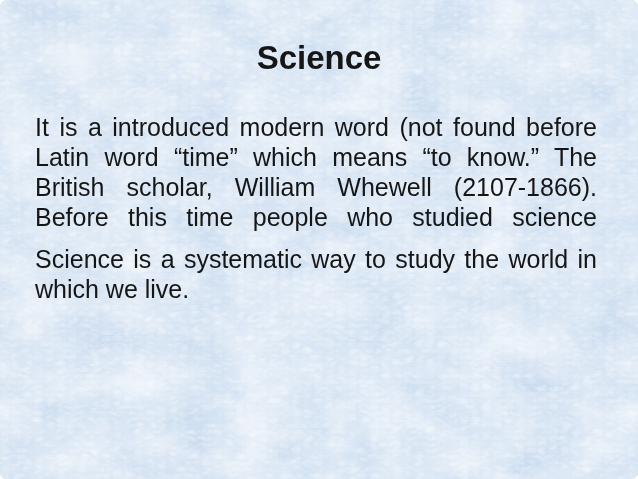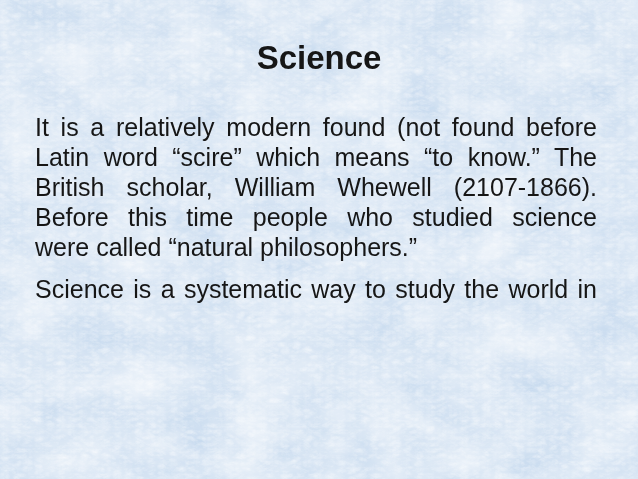--- a/index.html
+++ b/index.html
@@ -8,20 +8,21 @@
     background: #ffffff;
   }
   .slide {
     position: relative;
     width: 638px;
     height: 479px;
     overflow: hidden;
     background: var(--color-background-base, #d2e1f2);
     font-family: "Liberation Sans", sans-serif;
     color: var(--color-text, #161616);
+    border-radius: 7px;
   }
   .texture {
     position: absolute;
     top: 0; left: 0;
     width: 638px; height: 479px;
     display: block;
     pointer-events: none;
   }
   .title {
     position: absolute;
@@ -76,24 +77,24 @@
     <rect x="0" y="0" width="638" height="479" fill="#d2e1f2"></rect>
     <rect x="0" y="0" width="638" height="479" filter="url(#shade)"></rect>
     <rect x="0" y="0" width="638" height="479" filter="url(#clouds)"></rect>
     <rect x="0" y="0" width="638" height="479" filter="url(#fibers)" opacity="0.8"></rect>
   </svg>
 
   <div class="title">Science</div>
 
   <div class="body-block">
     <div class="para-1">
-      <div class="line just">It is a relatively modern found (not found before</div>
-      <div class="line just">Latin word “scire” which means “to know.” The</div>
+      <div class="line just">It is a introduced modern word (not found before</div>
+      <div class="line just">Latin word “time” which means “to know.” The</div>
       <div class="line just">British scholar, William Whewell (2107-1866).</div>
       <div class="line just">Before this time people who studied science</div>
-      <div class="line last">were called “natural philosophers.”</div>
     </div>
     <div class="para-2">
       <div class="line just">Science is a systematic way to study the world in</div>
+      <div class="line last">which we live.</div>
     </div>
   </div>
 
 </div>
 
 </body></html>

